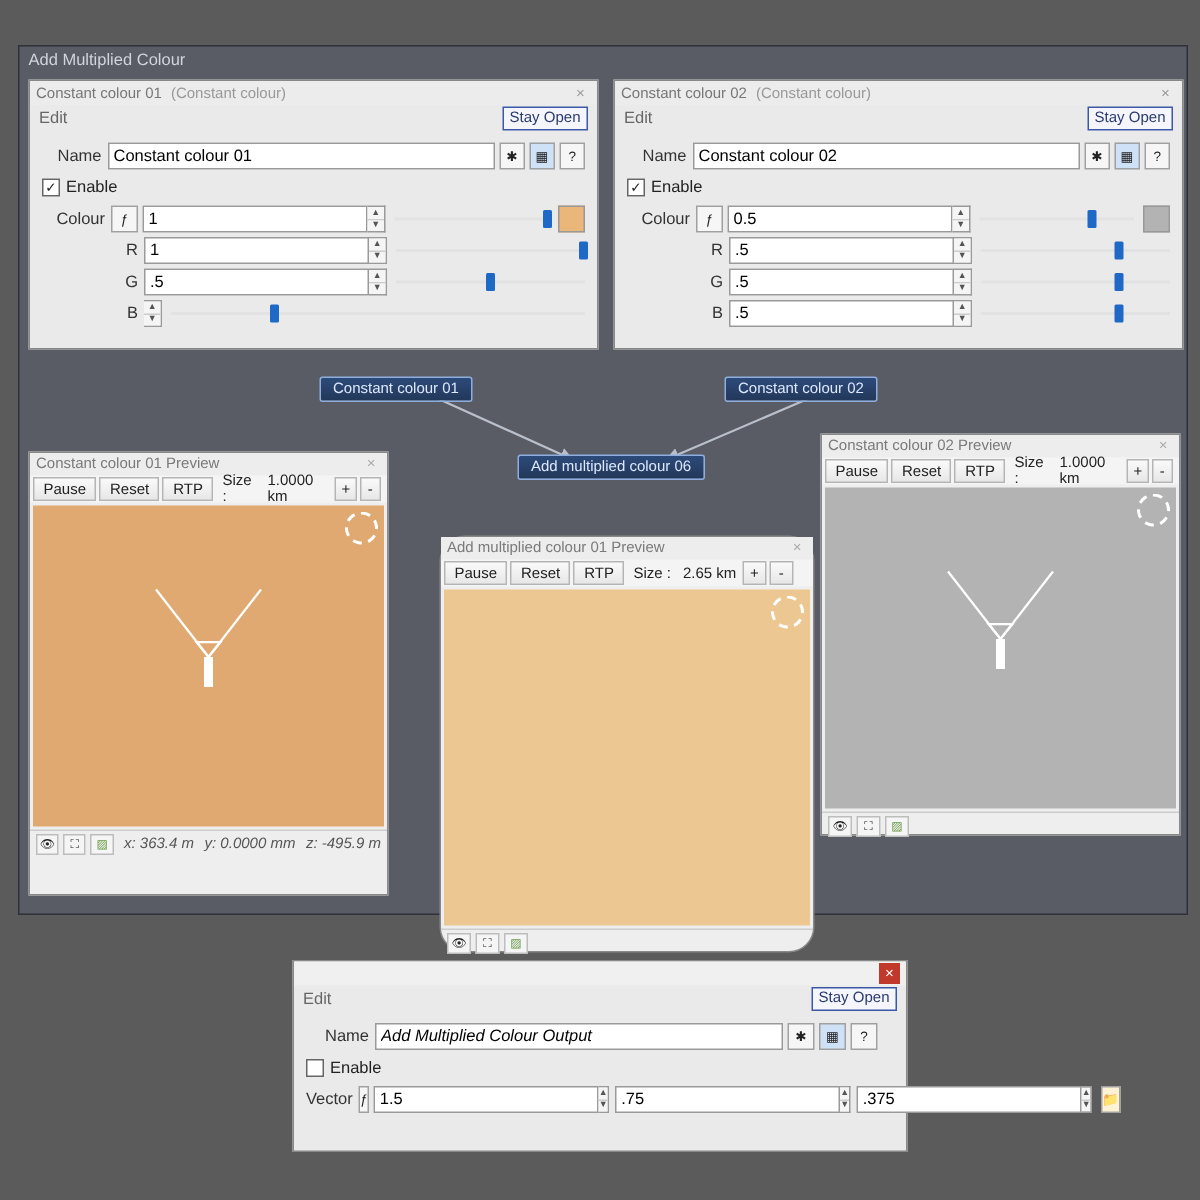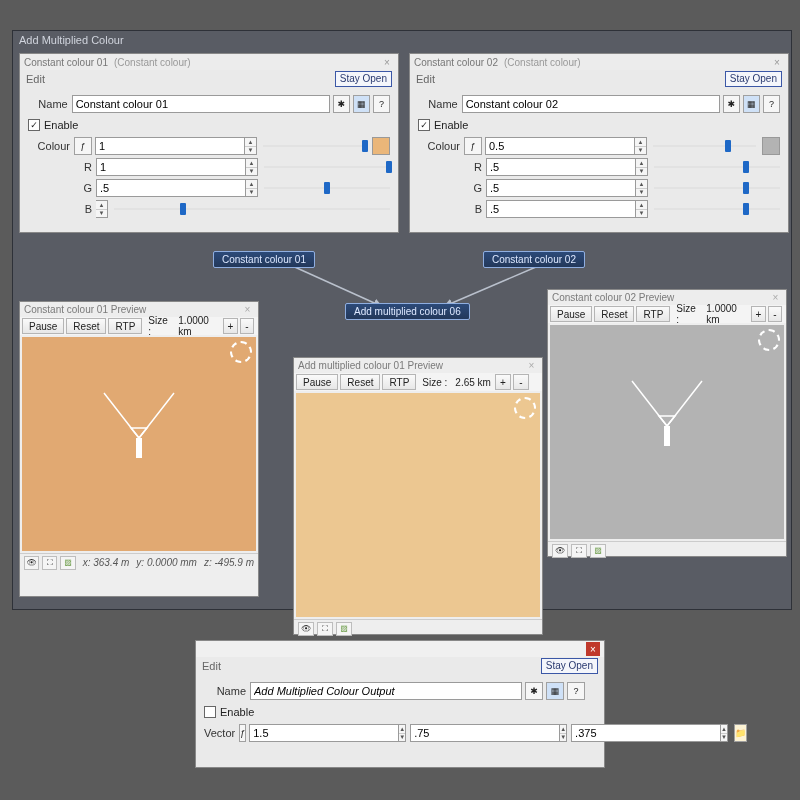--- a/index.html
+++ b/index.html
@@ -276,21 +276,21 @@
     </div>
     <div class="footer">
       <div class="fbtn">👁</div>
       <div class="fbtn">⛶</div>
       <div class="fbtn" style="color:#6a9b47;">▨</div>
     </div>
   </div>
 
 </div>
 
-<div class="preview" style="left:293px;top:357px;width:250px;height:278px;">
+<div class="preview" style="left:293px;top:357px;width:250px;height:278px;border-radius:17px;">
   <div class="pv-title">
       <span>Add multiplied colour 01 Preview</span>
       <span class="sp">×</span>
     </div>
   <div class="pv-bar">
     <div class="pv-btn">Pause</div>
     <div class="pv-btn">Reset</div>
     <div class="pv-btn">RTP</div>
     <span class="pv-size">Size :</span>
     <span class="pv-size">2.65 km</span>

